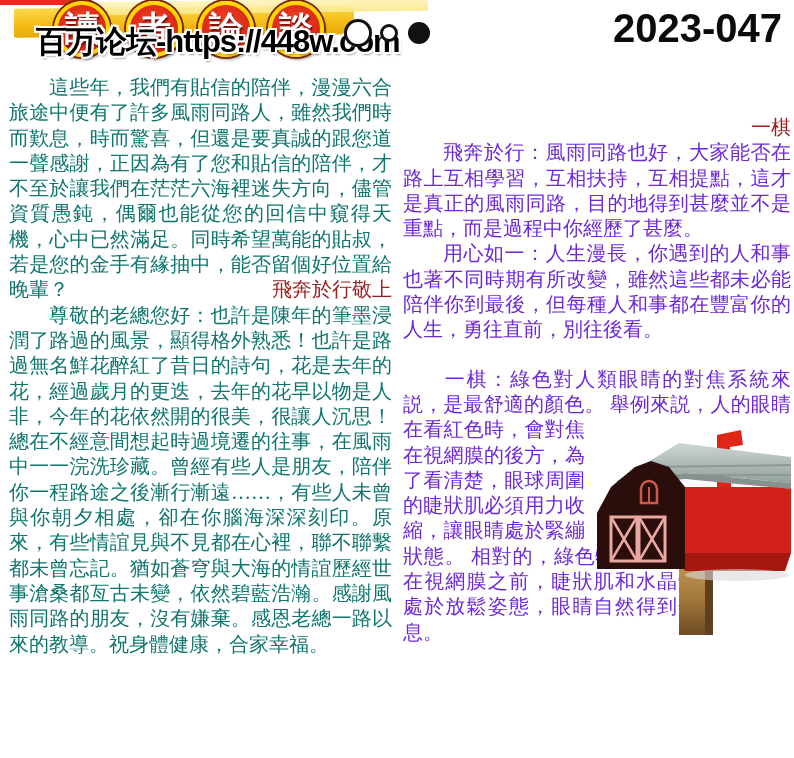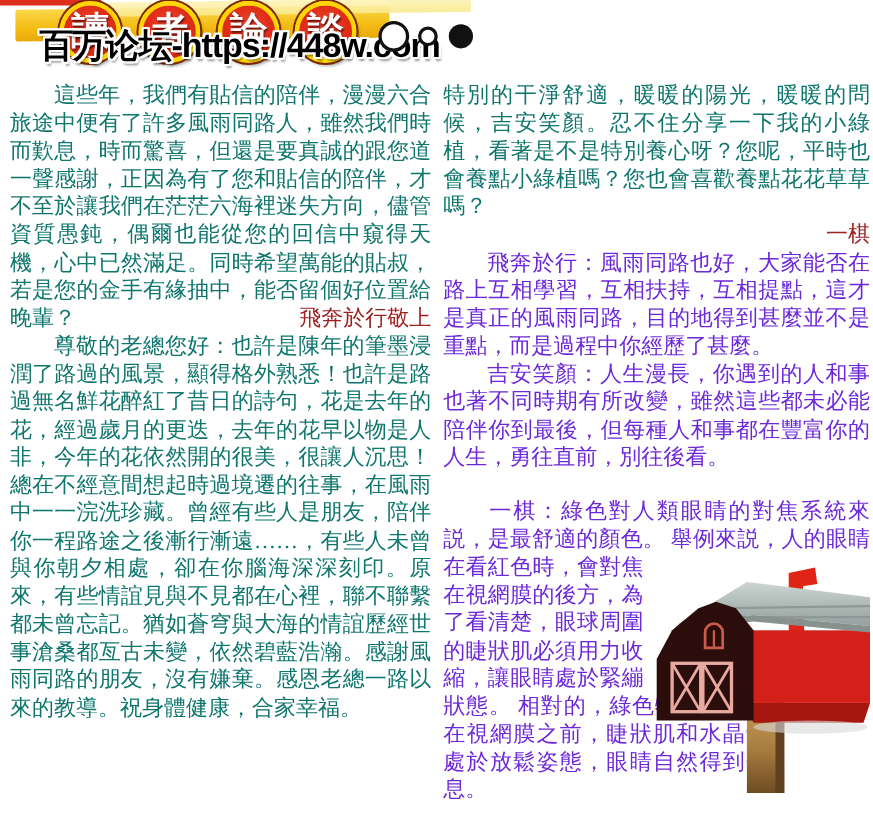--- a/index.html
+++ b/index.html
@@ -37,21 +37,21 @@
     letter-spacing:0px;}
   
   .col{position:absolute;top:75px;font-size:20px;line-height:25.3px;
     text-align:justify;color:#9e2121;}
   .col p{margin:0;}
   .left-col{left:9px;width:383px;}
   .right-col{left:403px;width:388px;}
   .indent{text-indent:2em;}
   .letter{color:#0f766e;}
   .reply{color:#6d28d9;}
-  .sig-line{text-align:right;color:#9e2121;}
+  .sig-line{text-align:right;color:#9e2121;margin-top:40px;}
   .sig-overlap{margin-top:-25.3px;}
   .mt-p2l{margin-top:27px;}
   .mt-p3l{margin-top:19px;}
   .mt-p2r{margin-top:31px;}
   .mt-p3r{margin-top:26px;}
   .mt-p4r{margin-top:24px;}
   
   .mailbox-float{float:right;width:202px;height:268px;margin-left:4px;
     shape-outside:polygon(0% 22%,100% 22%,100% 100%,55% 100%,55% 63%,0% 63%);
     position:relative;}
@@ -77,37 +77,37 @@
   <div class="logo-circle c4">
     <span>談</span>
   </div>
 
   <div class="logo-overlay">百万论坛-https://448w.com</div>
 
   <span class="decor-circle dc1"></span>
   <span class="decor-circle dc2"></span>
   <span class="decor-circle dc3"></span>
 
+  <div class="issue-number">2023-047</div>
 </div>
 
 <div class="col left-col">
   <p class="letter indent">這些年，我們有貼信的陪伴，漫漫六合旅途中便有了許多風雨同路人，雖然我們時而歎息，時而驚喜，但還是要真誠的跟您道一聲感謝，正因為有了您和貼信的陪伴，才不至於讓我們在茫茫六海裡迷失方向，儘管資質愚鈍，偶爾也能從您的回信中窺得天機，心中已然滿足。同時希望萬能的貼叔，若是您的金手有緣抽中，能否留個好位置給晚輩？</p>
   <div class="sig-line sig-overlap">飛奔於行敬上</div>
 
   <p class="letter indent mt-p2l">尊敬的老總您好：也許是陳年的筆墨浸潤了路過的風景，顯得格外熟悉！也許是路過無名鮮花醉紅了昔日的詩句，花是去年的花，經過歲月的更迭，去年的花早以物是人非，今年的花依然開的很美，很讓人沉思！總在不經意間想起時過境遷的往事，在風雨中一一浣洗珍藏。曾經有些人是朋友，陪伴你一程路途之後漸行漸遠……，有些人未曾與你朝夕相處，卻在你腦海深深刻印。原來，有些情誼見與不見都在心裡，聯不聯繫都未曾忘記。猶如蒼穹與大海的情誼歷經世事滄桑都亙古未變，依然碧藍浩瀚。感謝風雨同路的朋友，沒有嫌棄。感恩老總一路以來的教導。祝身體健康，合家幸福。</p>
 
 </div>
 
 <div class="col right-col">
-  <p class="letter">特別的干淨舒適，暖暖的陽光，暖暖的問候，吉安笑顏。忍不住分享一下我的小綠植，看著是不是特別養心呀？您呢，平時也會養點小綠植嗎？您也會喜歡養點花花草草嗎？</p>
   <div class="sig-line">一棋</div>
 
   <p class="reply indent mt-p2r">飛奔於行：風雨同路也好，大家能否在路上互相學習，互相扶持，互相提點，這才是真正的風雨同路，目的地得到甚麼並不是重點，而是過程中你經歷了甚麼。</p>
 
-  <p class="reply indent mt-p3r">吉安笑顏：人生漫長，你遇到的人和事也著不同時期有所改變，雖然這些都未必能陪伴你到最後，但每種人和事都在豐富你的人生，勇往直前，別往後看。</p>
+  <p class="reply indent mt-p3r">用心如一：人生漫長，你遇到的人和事也著不同時期有所改變，雖然這些都未必能陪伴你到最後，但每種人和事都在豐富你的人生，勇往直前，別往後看。</p>
 
   <div class="reply mt-p4r">
     <span class="mailbox-float">
       <svg width="202" height="206" viewBox="0 0 202 206">
         <defs>
           <linearGradient id="postGrad" x1="0" y1="0" x2="0" y2="1">
             <stop offset="0" stop-color="#c9a05c"></stop>
               <stop offset="0.55" stop-color="#a87c3e"></stop>
               <stop offset="1" stop-color="#6f4b24"></stop>
           </linearGradient>

